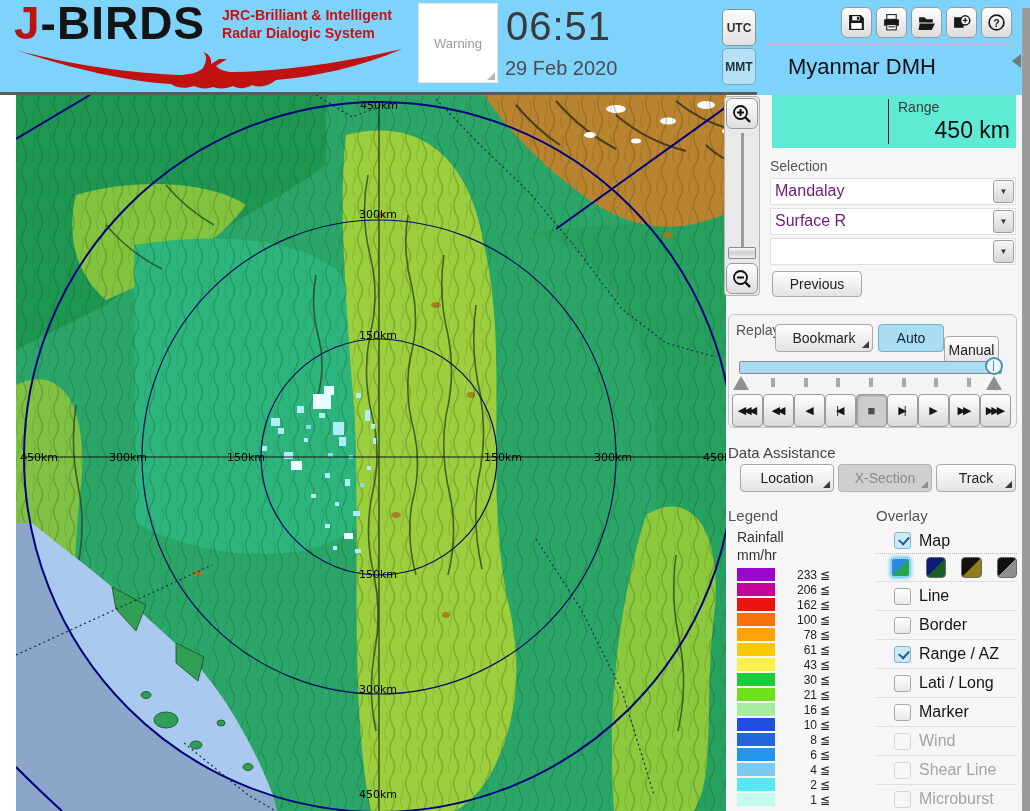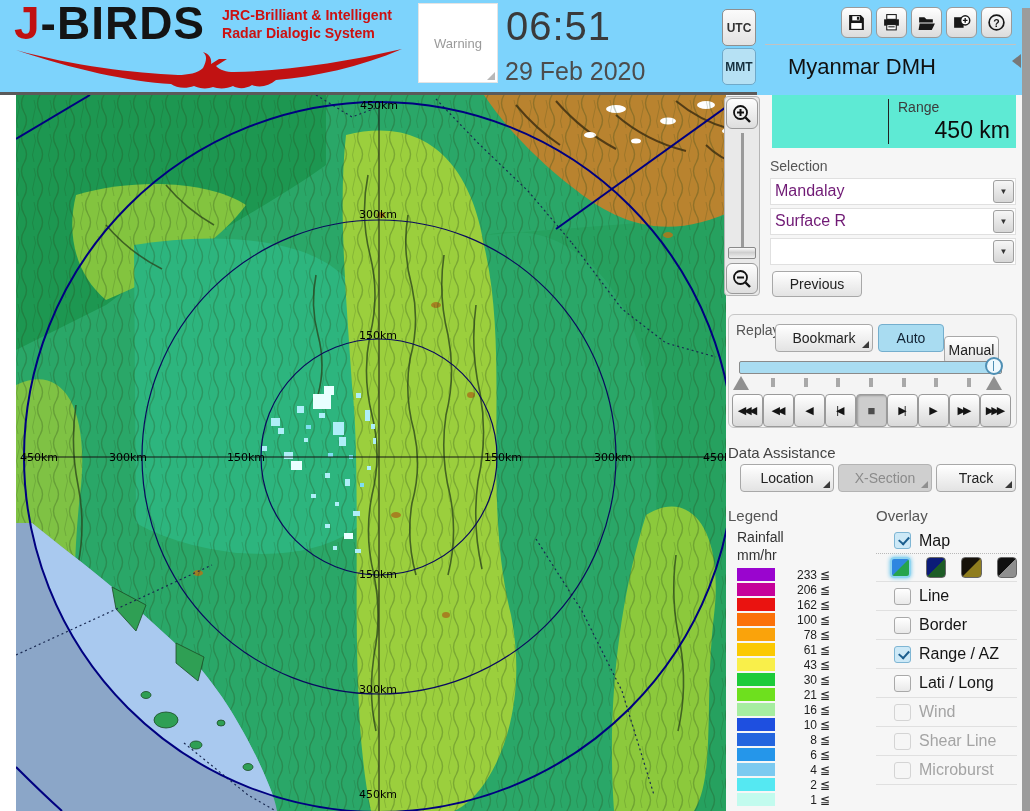--- a/index.html
+++ b/index.html
@@ -10,21 +10,21 @@
   .topbar{position:absolute;left:0;top:0;width:1030px;height:95px;background:#7dd3fc;}
   .topbar-edge{position:absolute;left:0;top:92px;width:757px;height:3px;background:#5a5a5a;}
   .logo{position:absolute;left:10px;top:0;width:400px;height:92px;}
   .logo-title{position:absolute;left:4px;top:-4px;font-family:"Liberation Serif",serif;font-weight:bold;font-size:46px;color:#141414;letter-spacing:1px;}
   .logo-title .j{color:#c01010;}
   .logo-tag{position:absolute;left:212px;top:6px;color:#cc1111;font-weight:bold;font-size:15px;line-height:18px;transform:scaleX(.94);transform-origin:left;white-space:nowrap;}
   .eagle{position:absolute;left:2px;top:44px;}
   .warning-btn{position:absolute;left:418px;top:3px;width:80px;height:80px;background:#fff;border:1px solid #e4e4e4;color:#9a9a9a;font-size:13px;display:flex;align-items:center;justify-content:center;}
   .grip{position:absolute;right:2px;bottom:2px;width:0;height:0;border-left:8px solid transparent;border-bottom:8px solid #b8b8b8;}
   .clock-time{position:absolute;left:506px;top:4px;font-size:40px;color:#3a3a3a;letter-spacing:1px;}
-  .clock-date{position:absolute;left:505px;top:57px;font-size:25px;color:#4c4c4c;}
+  .clock-date{position:absolute;left:505px;top:57px;font-size:20px;color:#4c4c4c;}
   .tz-btn{position:absolute;left:722px;width:34px;height:37px;border:1px solid #8f8f8f;border-radius:5px;font-size:12px;font-weight:bold;color:#333;display:flex;align-items:center;justify-content:center;background:linear-gradient(#fbfbfb,#e2e2e2);}
   .tz-utc{top:9px;}
   .tz-mmt{top:48px;background:#b6e1f4;border-color:#6fa9c9;color:#16303e;}
   .toolbar{position:absolute;left:841px;top:7px;height:32px;}
   .tool-btn{position:absolute;top:0;width:31px;height:31px;border:1px solid #9a9a9a;border-radius:6px;background:linear-gradient(#ffffff,#dcdcdc);display:flex;align-items:center;justify-content:center;}
   .sep-line{position:absolute;left:765px;top:44px;width:251px;height:1px;background:#c2c2c2;}
   .site-name{position:absolute;left:788px;top:54px;font-size:22px;color:#101010;text-align:center;}
 
   
   .edge-strip{position:absolute;left:1022px;top:8px;width:8px;height:803px;background:#9c9c9c;}
@@ -520,20 +520,24 @@
       <div class="ov-lb">Border</div>
     </div>
       <div class="ov-row">
       <div class="ov-cb checked"></div>
       <div class="ov-lb">Range / AZ</div>
     </div>
       <div class="ov-row">
       <div class="ov-cb"></div>
       <div class="ov-lb">Lati / Long</div>
     </div>
+      <div class="ov-row">
+      <div class="ov-cb"></div>
+      <div class="ov-lb">Marker</div>
+    </div>
       <div class="ov-row disabled">
       <div class="ov-cb dim"></div>
       <div class="ov-lb">Wind</div>
     </div>
       <div class="ov-row disabled">
       <div class="ov-cb dim"></div>
       <div class="ov-lb">Shear Line</div>
     </div>
       <div class="ov-row disabled">
       <div class="ov-cb dim"></div>

